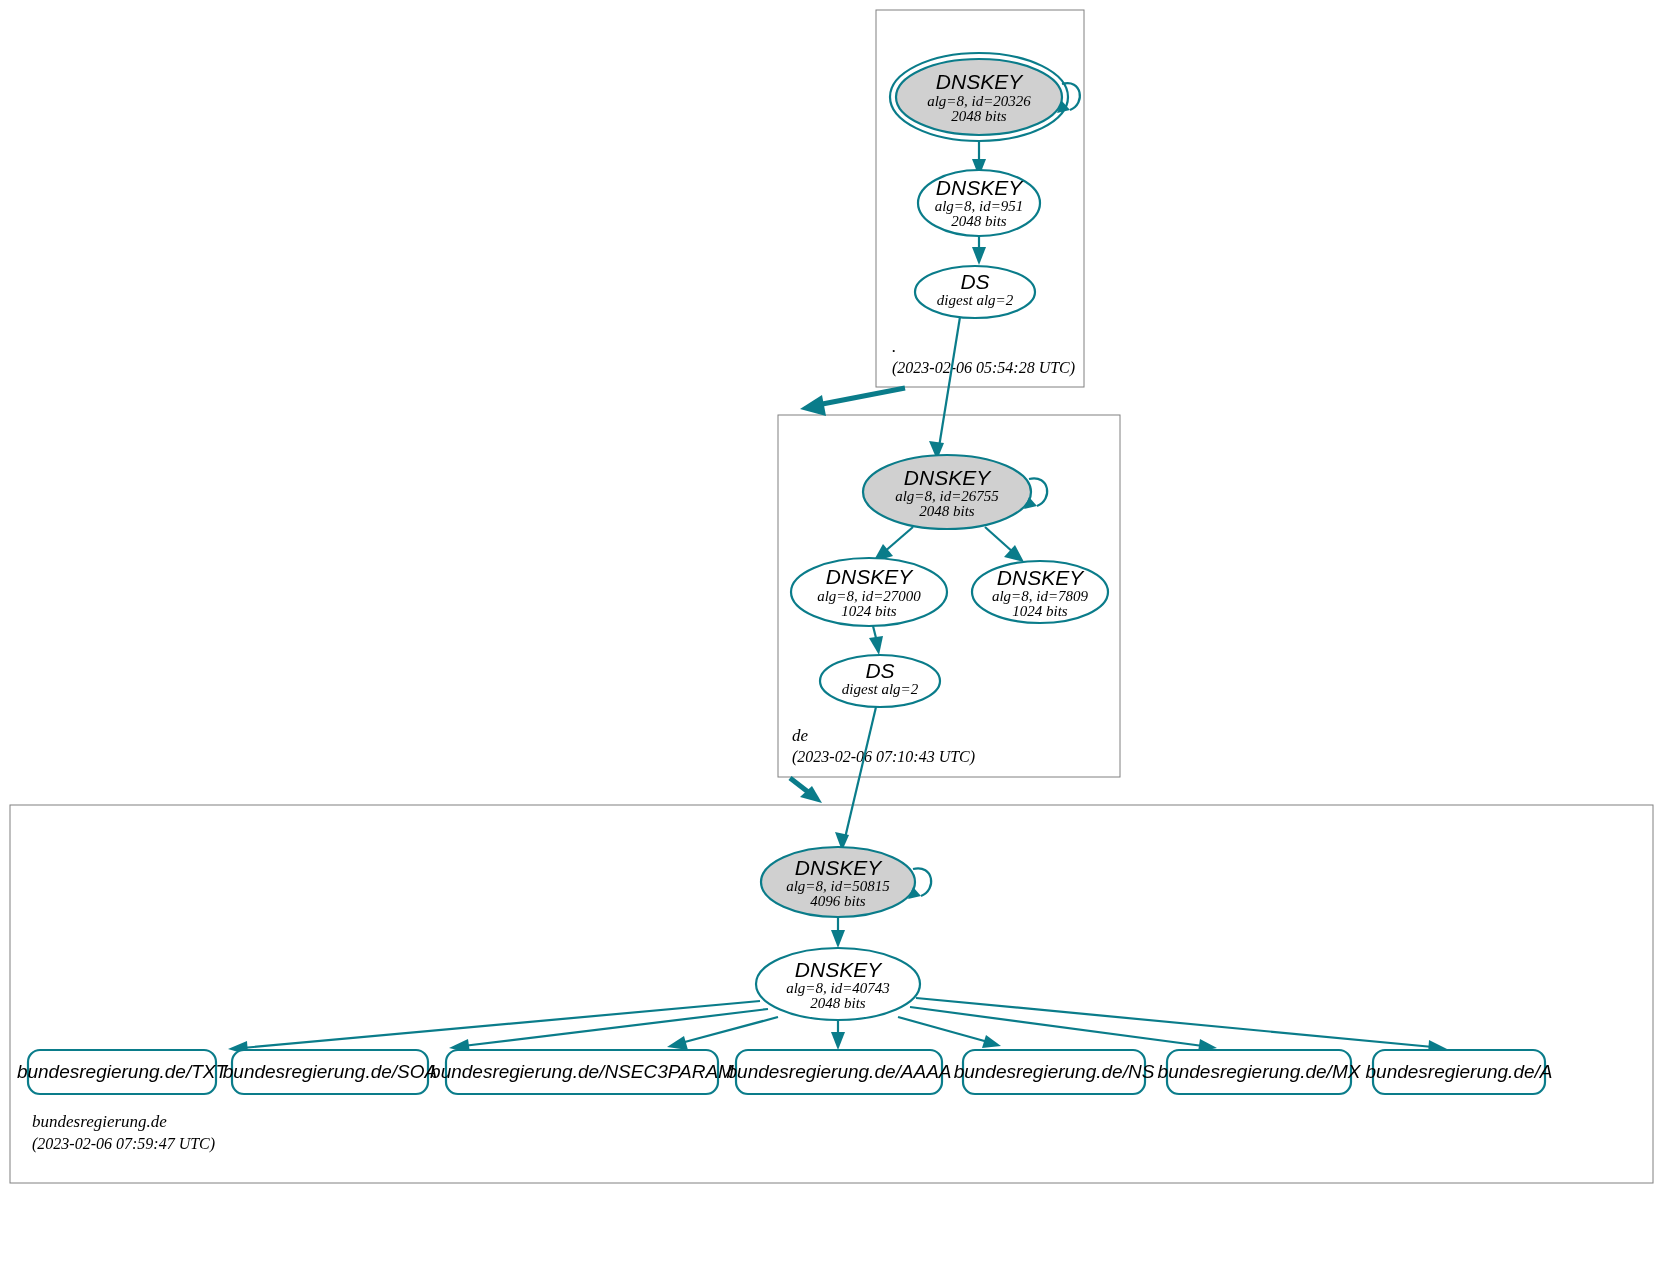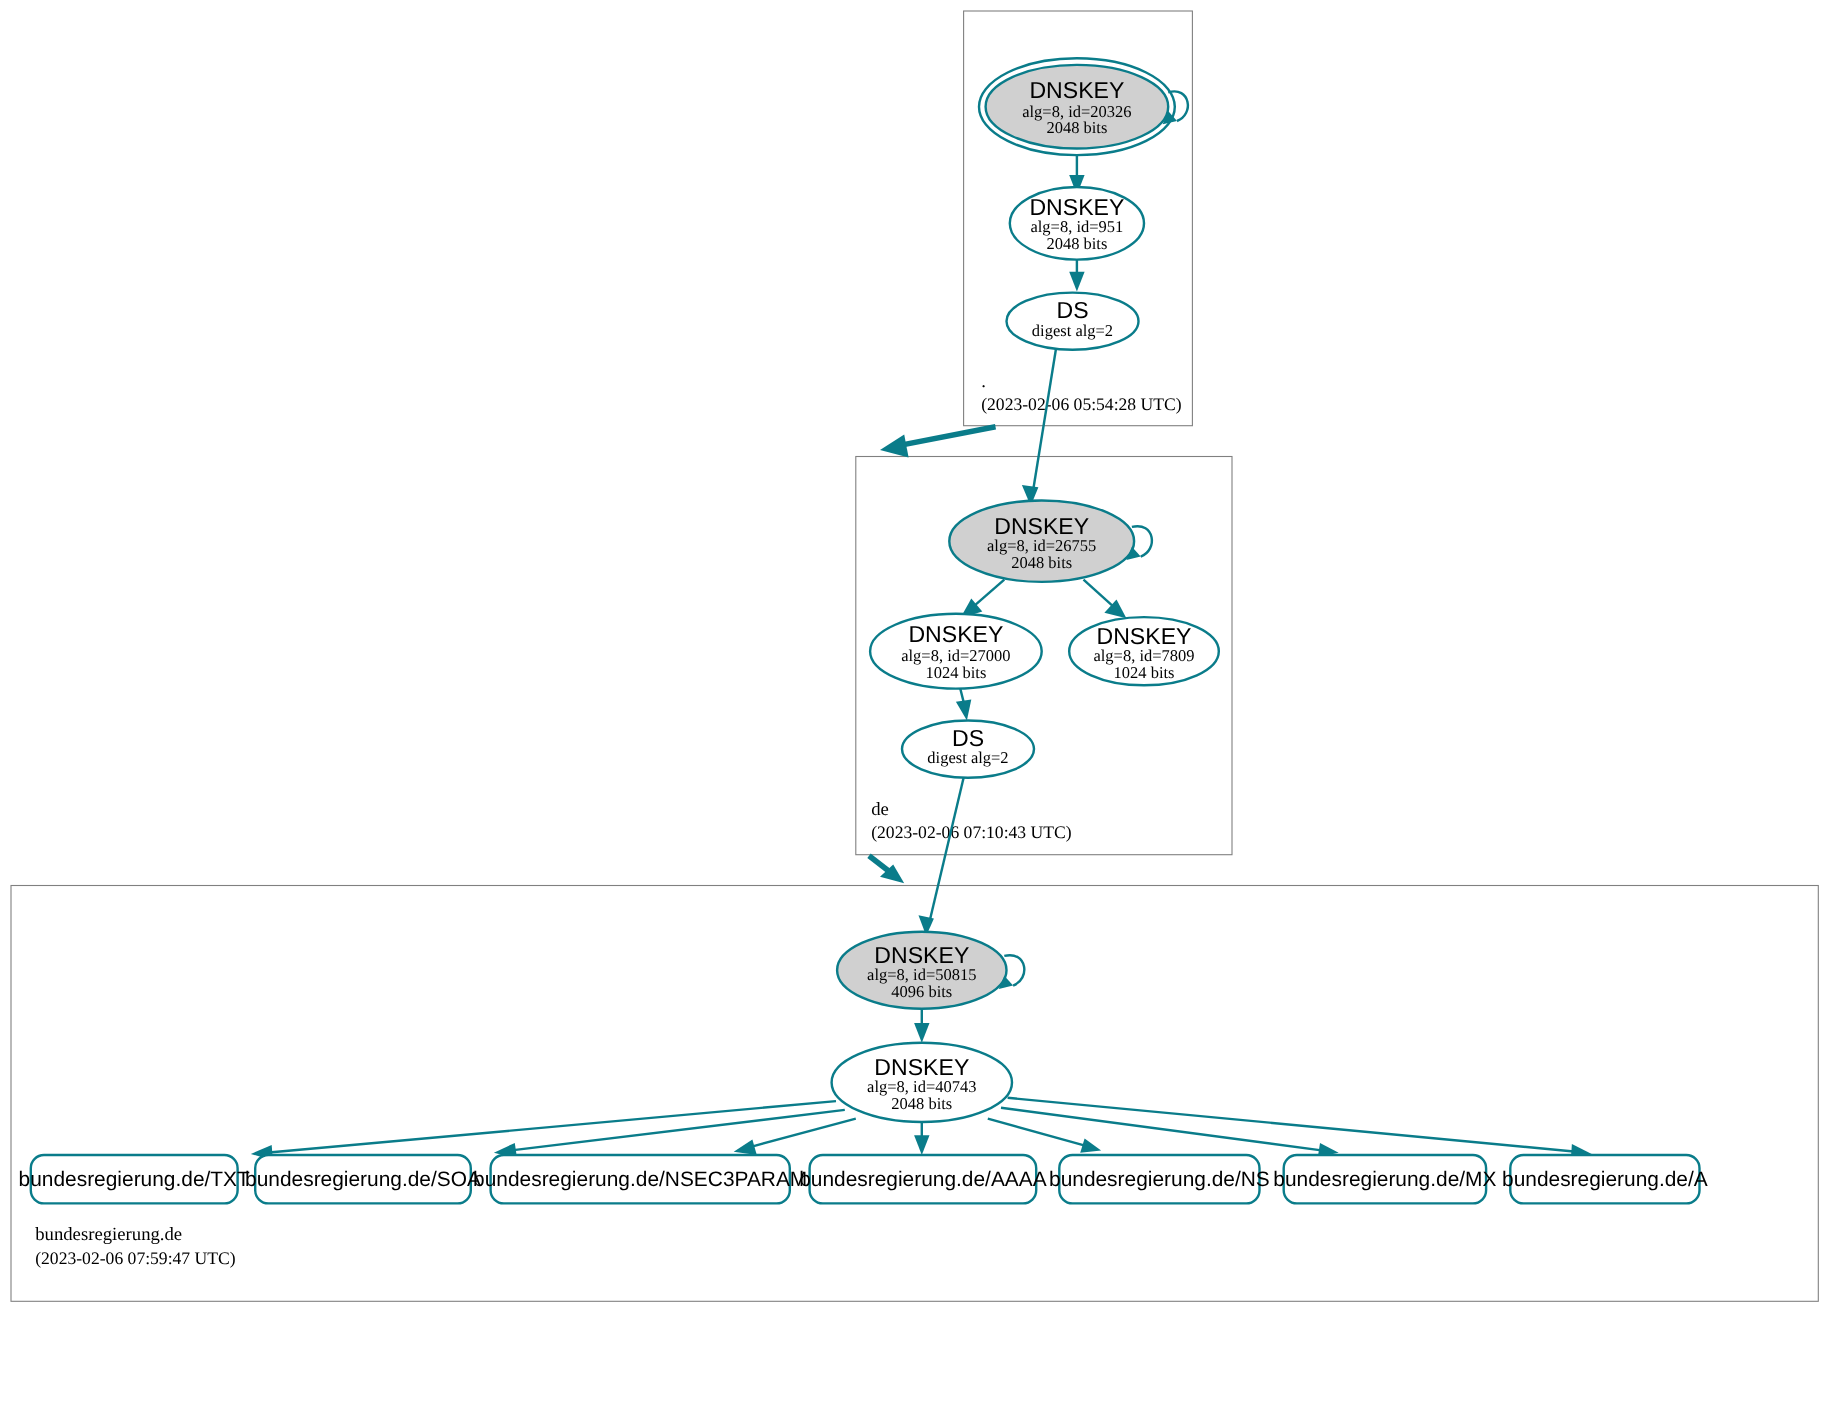--- a/index.html
+++ b/index.html
@@ -9,20 +9,21 @@
   }
   body {
     font-family: "Liberation Sans", sans-serif;
   }
   #canvas {
     position: relative;
     width: 1663px;
     height: 1278px;
     background: #ffffff;
     overflow: hidden;
+    font-style: italic;
   }
   svg.graph {
     position: absolute;
     left: 0;
     top: 0;
     width: 1663px;
     height: 1278px;
   }
   .zone-box {
     fill: none;

